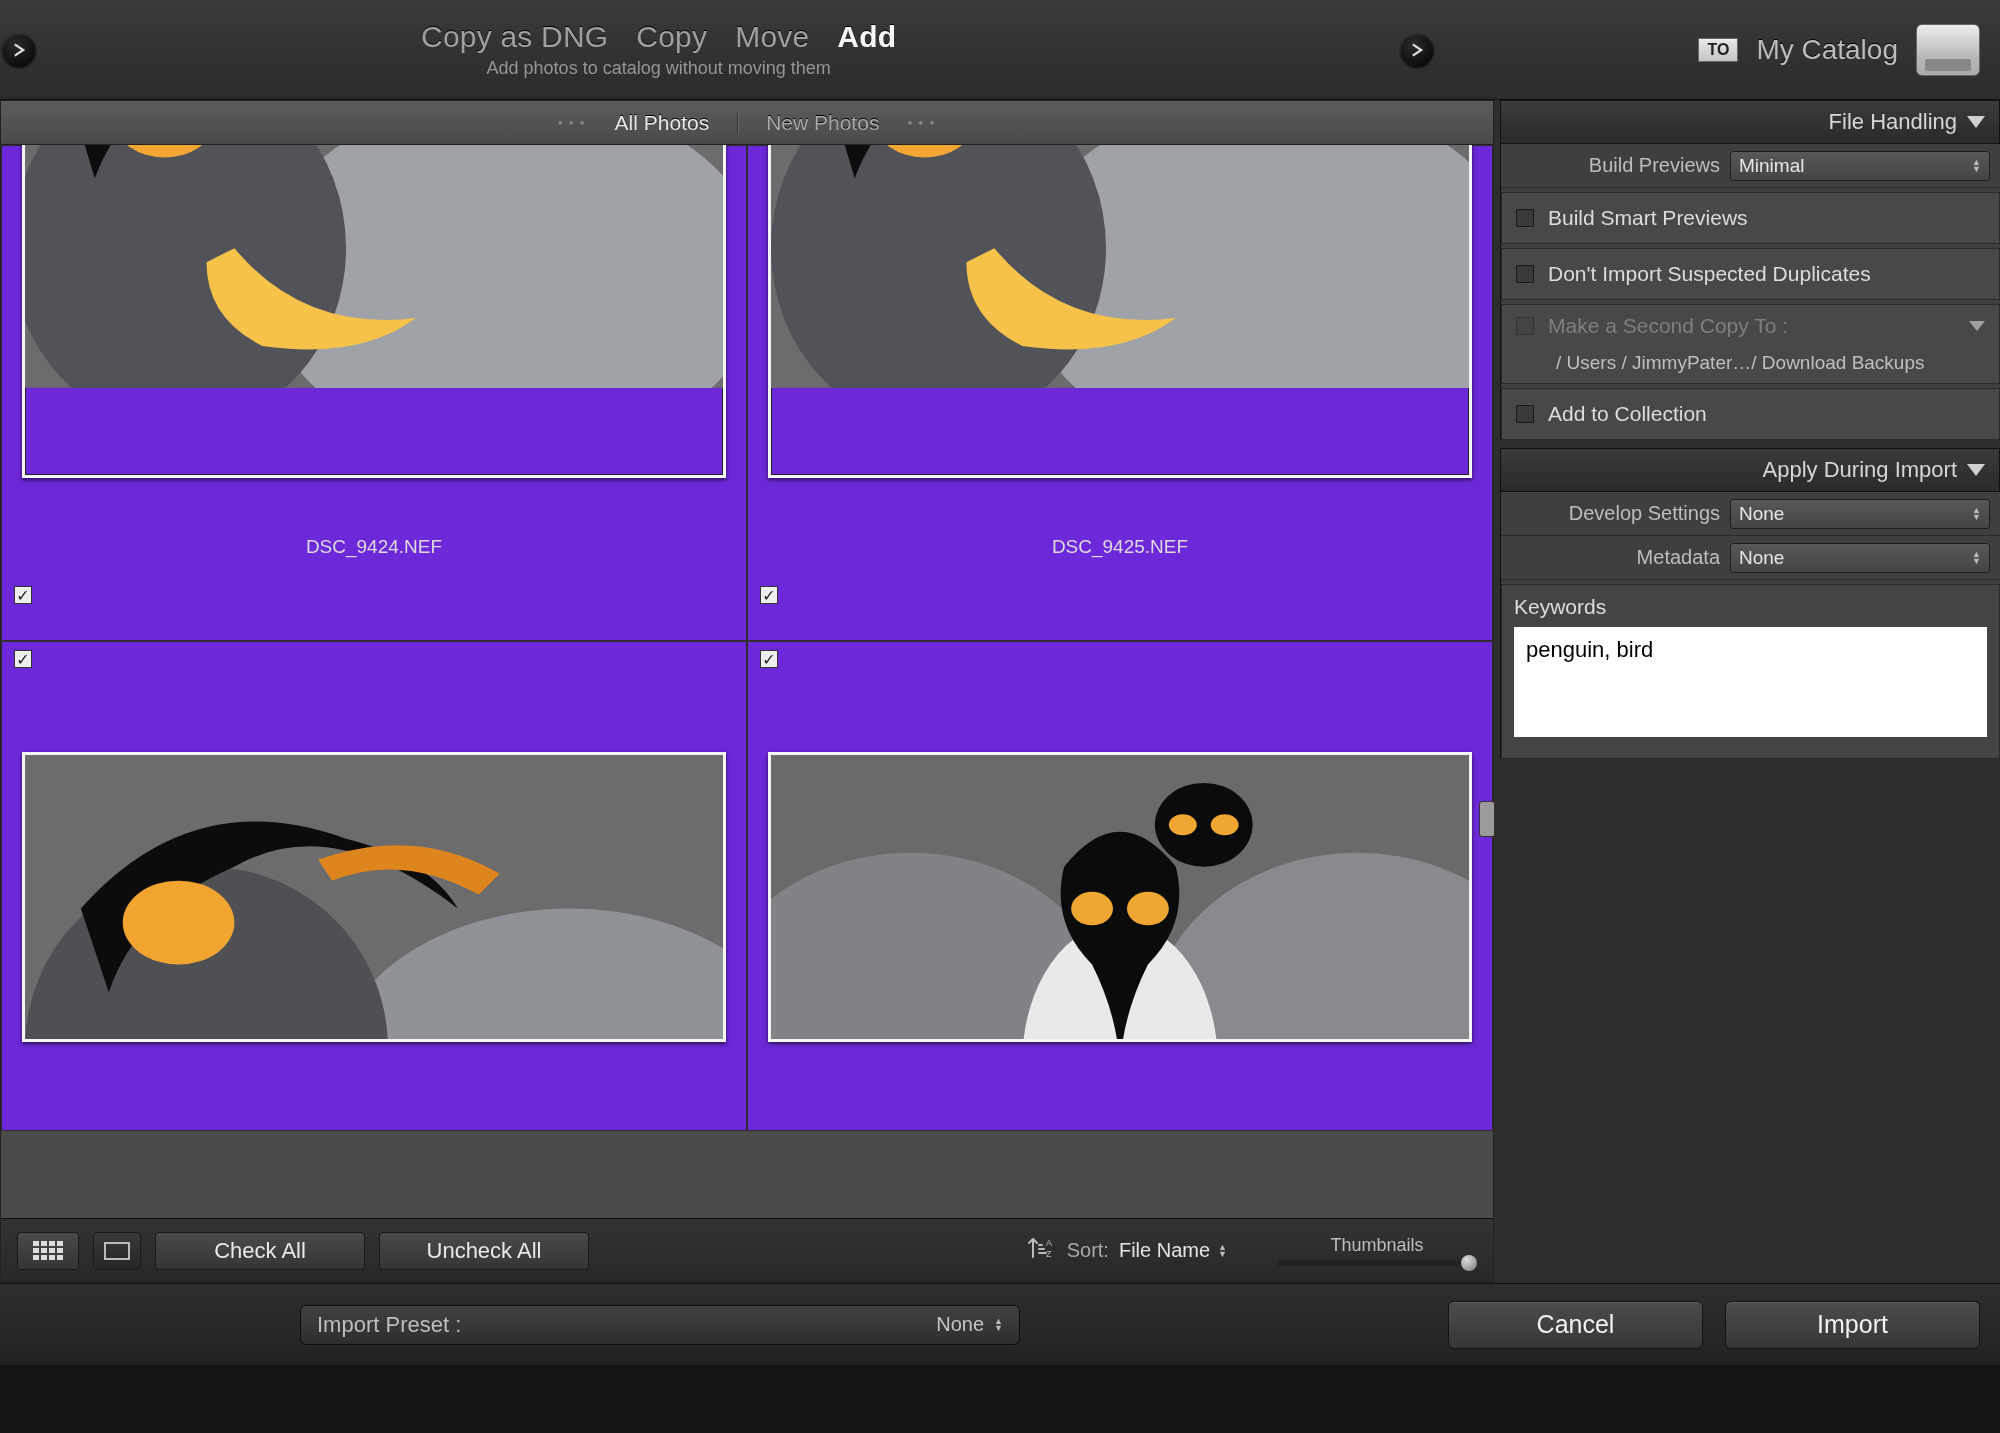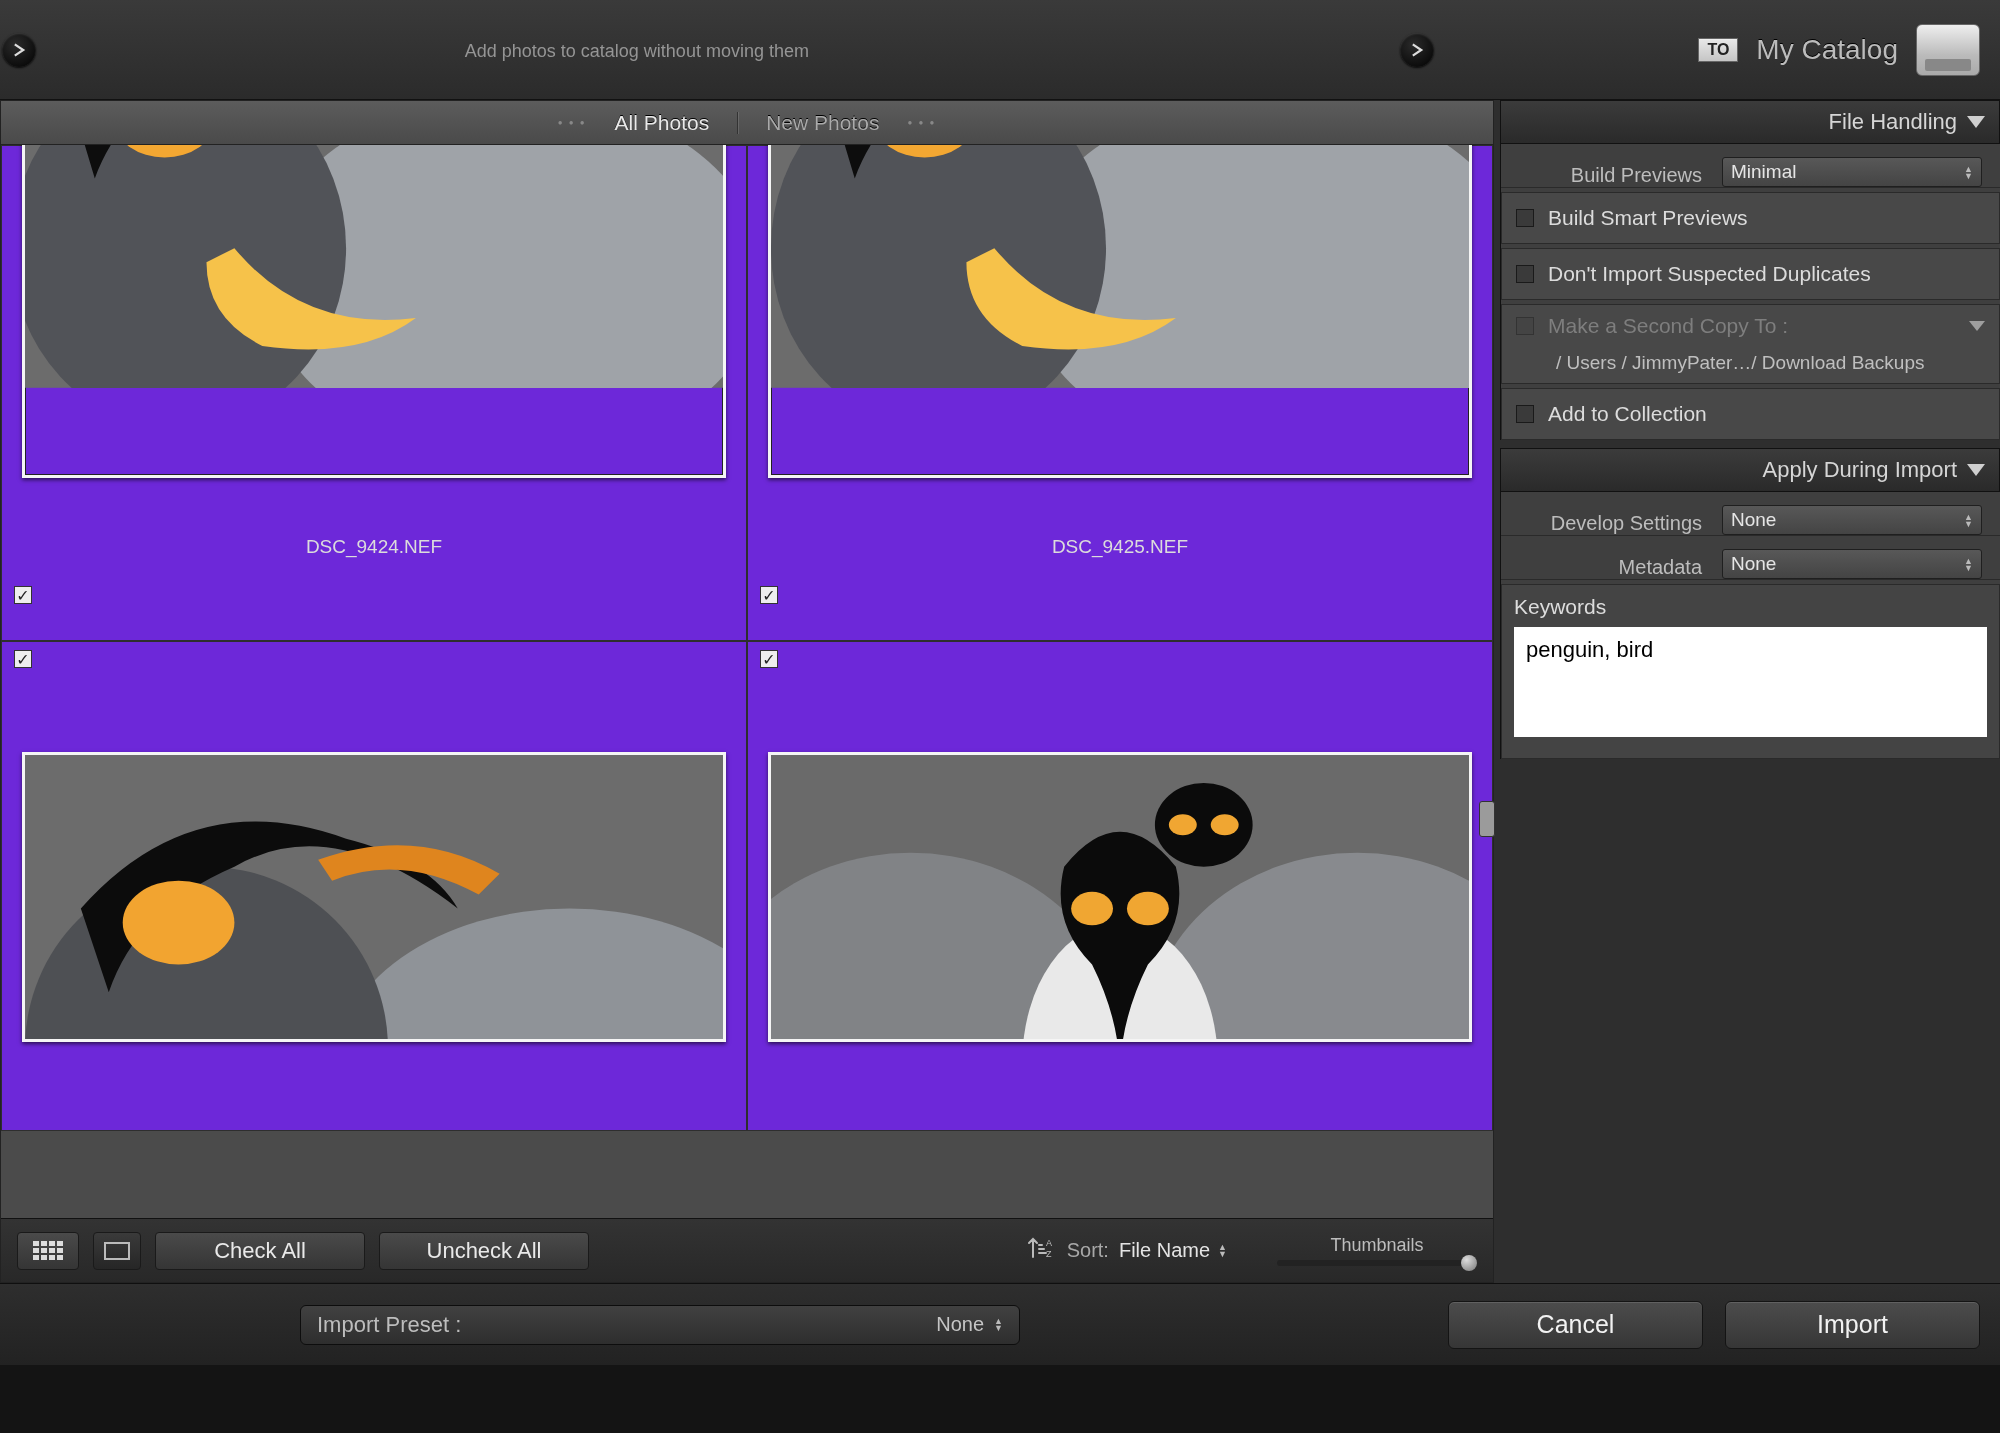--- a/index.html
+++ b/index.html
@@ -41,21 +41,21 @@
 .fname { position:absolute; left:0; right:0; top:390px; text-align:center; color:#dcdcdc; font-size:19px; }
 
 
 .penguin-bg { position:absolute; inset:0;}
 
 
 .right-panel { width: 500px; display:flex; flex-direction: column;}
 .panel-header { height:44px; background:linear-gradient(#3b3b3b,#2a2a2a); display:flex; align-items:center; justify-content:flex-end; padding:0 14px; border:1px solid #111; gap:10px; font-size:22px; color:#d6d6d6;}
 .tri-down { width:0;height:0;border-left:9px solid transparent;border-right:9px solid transparent;border-top:12px solid #cfcfcf;}
 .panel-body { background:#3f3f3f; border-left:1px solid #111;}
-.row { display:flex; align-items:flex-end; height:44px; border-bottom:1px solid #2a2a2a; padding:0 18px; gap:20px;}
+.row { display:flex; align-items:center; height:44px; border-bottom:1px solid #2a2a2a; padding:0 10px; gap:10px;}
 .row-label { flex:1; text-align:right; color:#bdbdbd; font-size:20px;}
 .dd { width:260px; height:30px; background:linear-gradient(#585858,#444); border:1px solid #1f1f1f; border-radius:3px; display:flex; align-items:center; justify-content:space-between; padding:0 8px; color:#e5e5e5; font-size:19px;}
 .dd-arrows { display:flex; flex-direction:column; line-height:6px; font-size:9px; color:#bbb; gap:1px;}
 .cb-row { height:52px; background:#484848; display:flex; align-items:center; padding:0 14px; gap:14px; border:1px solid #2a2a2a; margin-top:4px;}
 .cb-row.sub { flex-direction:column; align-items:flex-start; height:80px; justify-content:center; padding-left:54px;}
 .cb-row.dim { color:#9a9a9a; }
 .cb { width:18px;height:18px; border:1px solid #1a1a1a; background:#3a3a3a; display:inline-block;}
 .cb-row .lbl { font-size:21px; color:#dcdcdc;}
 .cb-row.dim .lbl { color:#7e7e7e;}
 .cb-row.dim .cb { background:#444; border-color:#333;}
@@ -98,20 +98,26 @@
 </head>
 <body>
 
 <div class="topbar">
   <div class="arrow-circle arrow-left">
     <svg width="14" height="14" viewBox="0 0 10 10">
         <path d="M2 1 L8 5 L2 9" fill="none" stroke="#ddd" stroke-width="1.6"></path>
       </svg>
   </div>
   <div class="topbar-center">
+    <div class="modes">
+      <span class="mode">Copy as DNG</span>
+      <span class="mode">Copy</span>
+      <span class="mode">Move</span>
+      <span class="mode active">Add</span>
+    </div>
     <div class="sub">Add photos to catalog without moving them</div>
   </div>
   <div class="arrow-circle arrow-right">
     <svg width="14" height="14" viewBox="0 0 10 10">
         <path d="M2 1 L8 5 L2 9" fill="none" stroke="#ddd" stroke-width="1.6"></path>
       </svg>
   </div>
   <div class="dest-wrap">
     <span class="badge-to">TO</span>
     <span class="catalog-name">My Catalog</span>

